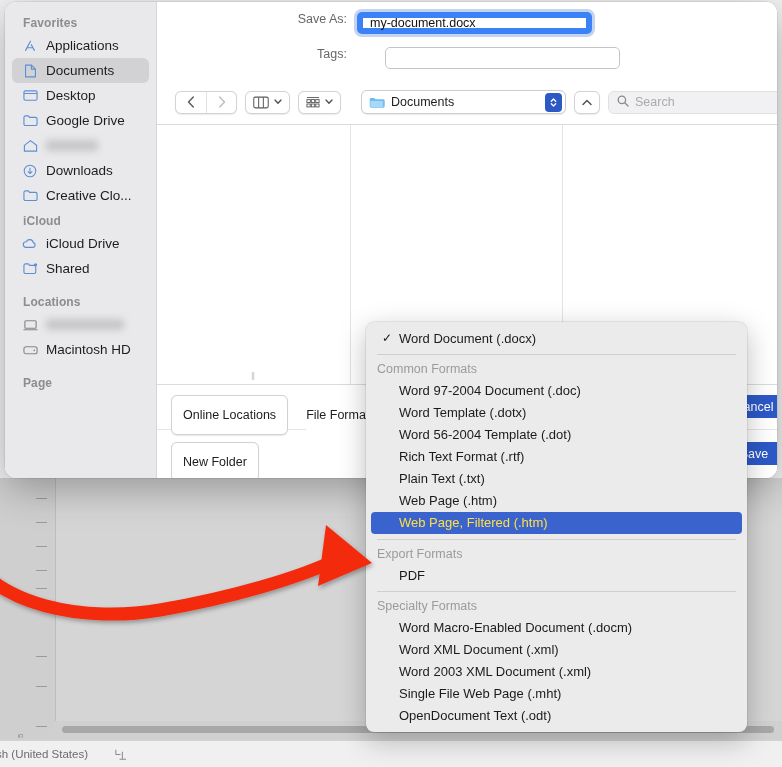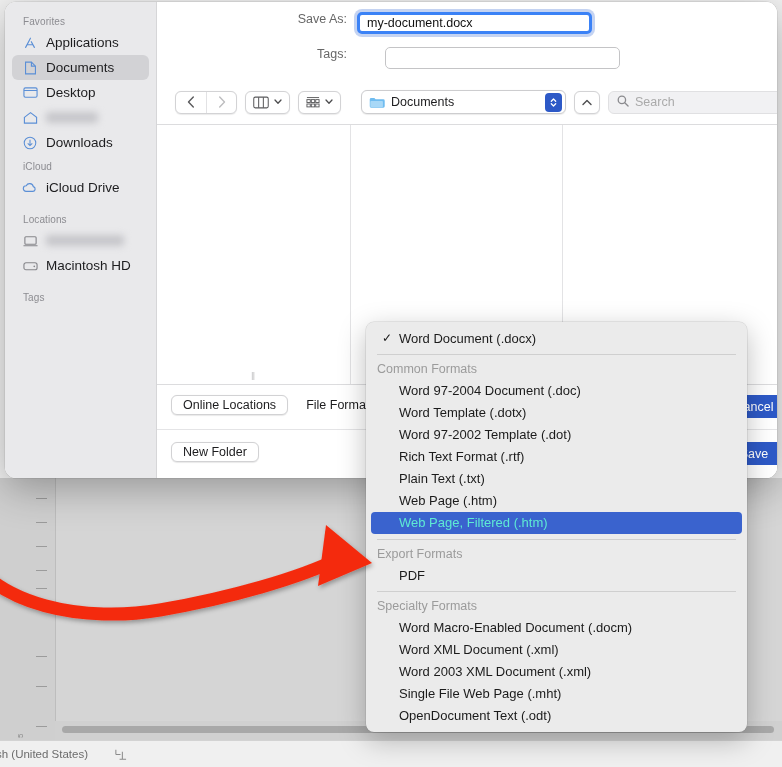--- a/index.html
+++ b/index.html
@@ -53,21 +53,21 @@
   }
 
   
   .sidebar {
     width: 152px; flex: 0 0 152px; height: 100%;
     background: #e9e9eb;
     padding-top: 14px;
     border-right: 0.5px solid #d6d6d8;
   }
   .sb-header {
-    font-size: 10px; color: #8c8c91; font-weight: 400;
+    font-size: 12px; color: #8c8c91; font-weight: 700;
     padding: 0 0 3px 18px; letter-spacing: 0.1px;
   }
   .sb-group { margin-bottom: 6px; }
   .sb-item {
     display: flex; align-items: center; gap: 8px;
     height: 25px; margin: 0 7px; padding-left: 10px;
     border-radius: 6px; font-size: 13.5px; color: #1d1d1f;
     cursor: default;
   }
   .sb-item.selected { background: #d2d2d5; }
@@ -88,21 +88,21 @@
   .save-as-row { left: 108px; top: 10px; }
   .tags-row { left: 108px; top: 45px; gap: 28px; }
   .tfield {
     width: 235px; height: 22px; border-radius: 5px;
     background: #fff; border: 1px solid #c4c4c6;
     font-size: 12.5px; color: #111; padding: 0 7px;
     display: flex; align-items: center;
     font-family: "Liberation Sans", sans-serif;
   }
   .tfield.focused {
-    border: 3px solid #3b82f6;
+    border: 6px solid #3b82f6;
     box-shadow: 0 0 0 3px rgba(100,140,220,0.38);
   }
 
   
   .navbar {
     height: 44px; flex: 0 0 44px; display: flex; align-items: center;
     padding: 0 14px 0 18px; gap: 8px; position: relative;
   }
   .seg {
     display: flex; height: 23px; border-radius: 6px; overflow: hidden;
@@ -155,21 +155,21 @@
   .col-resizer {
     position: absolute; bottom: 2px; left: 50%; transform: translateX(-50%);
     color: #c2c2c4; font-size: 10px; letter-spacing: 1px;
   }
 
   
   .bottombar { flex: 0 0 94px; border-top: 0.5px solid #dcdcde; position: relative; background: #fff; }
   .bb-row1 { position: absolute; left: 14px; top: 10px; display: flex; align-items: center; gap: 18px; }
   .bb-row2 { position: absolute; left: 14px; top: 57px; display: flex; align-items: center; }
   .btn {
-    height: 20px; padding: 0 11px; border-radius: 6px;
+    height: 40px; padding: 0 11px; border-radius: 6px;
     border: 0.5px solid #d2d2d4; background: #fff;
     box-shadow: 0 0.5px 1px rgba(0,0,0,0.09);
     font-size: 12.5px; color: #1d1d1f;
     display: flex; align-items: center; white-space: nowrap;
   }
   .bb-divider { position: absolute; left: 0; right: 0; top: 44px; height: 0.5px; background: #e4e4e6; }
   .btn-primary {
     position: absolute; height: 23px; border-radius: 6px;
     background: #2d59c7; color: #fff; font-size: 12.5px;
     display: flex; align-items: center; justify-content: center;
@@ -185,21 +185,21 @@
     padding: 5px 0 5px 0; overflow: hidden;
     backdrop-filter: blur(8px);
   }
   .menu-item {
     height: 22px; display: flex; align-items: center;
     font-size: 13px; color: #1b1b1b; padding-left: 11px;
     margin: 0 5px; border-radius: 4px; white-space: nowrap;
   }
   .menu-item .chk { width: 17px; flex: 0 0 17px; font-size: 12px; color: #1b1b1b; }
   .menu-item.indent { padding-left: 28px; }
-  .menu-item.selected { background: #3a63ce; color: #5eead4; }
+  .menu-item.selected { background: #3a63ce; color: #fde047; }
   .menu-header {
     height: 21px; display: flex; align-items: center;
     font-size: 12.5px; color: #9b9b9b; padding-left: 11px; margin-top: 2px;
   }
   .menu-sep { height: 0.5px; background: #cfcfcf; margin: 5px 11px 4px 11px; }
 
   
   .arrow-svg { position: absolute; left: 0; top: 470px; width: 400px; height: 190px; pointer-events: none; }
 </style>
 </head>
@@ -262,54 +262,79 @@
         <div class="sb-item">
           <span class="sb-ico">
             <svg width="15" height="13" viewBox="0 0 16 13" fill="none" stroke="#5b8fd6" stroke-width="1.2">
               <rect x="1" y="1.5" width="14" height="10" rx="1.6"></rect>
                 <path d="M1 4.4h14"></path>
             </svg>
           </span>
           <span class="sb-label">Desktop</span>
         </div>
 
+        <div class="sb-item">
+          <span class="sb-ico">
+            <svg width="15" height="13" viewBox="0 0 16 13" fill="none" stroke="#5b8fd6" stroke-width="1.2">
+              <path d="M1 3.2a1.6 1.6 0 011.6-1.6h3l1.4 1.6h6.4A1.6 1.6 0 0115 4.8v5.4a1.6 1.6 0 01-1.6 1.6H2.6A1.6 1.6 0 011 10.2z"></path>
+            </svg>
+          </span>
+          <span class="sb-label">Google Drive</span>
+        </div>
 
         <div class="sb-item">
           <span class="sb-ico">
             <svg width="15" height="14" viewBox="0 0 16 14" fill="none" stroke="#5b8fd6" stroke-width="1.2">
               <path d="M1.5 6.3L8 1.3l6.5 5v6.2h-13z"></path>
             </svg>
           </span>
           <span class="blurred"></span>
         </div>
 
         <div class="sb-item">
           <span class="sb-ico">
             <svg width="14" height="14" viewBox="0 0 16 16" fill="none" stroke="#5b8fd6" stroke-width="1.2">
               <circle cx="8" cy="8" r="6.6"></circle>
                 <path d="M8 4.4v6.4M5.4 8.3L8 10.9l2.6-2.6"></path>
             </svg>
           </span>
           <span class="sb-label">Downloads</span>
         </div>
 
+        <div class="sb-item">
+          <span class="sb-ico">
+            <svg width="15" height="13" viewBox="0 0 16 13" fill="none" stroke="#5b8fd6" stroke-width="1.2">
+              <path d="M1 3.2a1.6 1.6 0 011.6-1.6h3l1.4 1.6h6.4A1.6 1.6 0 0115 4.8v5.4a1.6 1.6 0 01-1.6 1.6H2.6A1.6 1.6 0 011 10.2z"></path>
+            </svg>
+          </span>
+          <span class="sb-label">Creative Clo...</span>
+        </div>
       </div>
 
       <div class="sb-group" style="">
         <div class="sb-header">iCloud</div>
 
         <div class="sb-item">
           <span class="sb-ico">
             <svg width="16" height="12" viewBox="0 0 17 12" fill="none" stroke="#5b8fd6" stroke-width="1.2">
               <path d="M4.3 9.6a3 3 0 01.2-6 4 4 0 017.5.9 2.6 2.6 0 01-.3 5.1z"></path>
             </svg>
           </span>
           <span class="sb-label">iCloud Drive</span>
         </div>
 
+        <div class="sb-item">
+          <span class="sb-ico">
+            <svg width="15" height="13" viewBox="0 0 16 13" fill="none" stroke="#5b8fd6" stroke-width="1.2">
+              <path d="M1 3.2a1.6 1.6 0 011.6-1.6h3l1.4 1.6h5A1.6 1.6 0 0113.6 4.8v5.4a1.6 1.6 0 01-1.6 1.6H2.6A1.6 1.6 0 011 10.2z"></path>
+              <circle cx="13.4" cy="2.6" r="1.7" fill="#5b8fd6" stroke="none"></circle>
+            </svg>
+          </span>
+          <span class="sb-label">Shared</span>
+        </div>
       </div>
 
       <div class="sb-group" style="margin-top:14px;">
         <div class="sb-header">Locations</div>
 
         <div class="sb-item">
           <span class="sb-ico">
             <svg width="15" height="12" viewBox="0 0 16 12" fill="none" stroke="#86868b" stroke-width="1.2">
               <rect x="2" y="1.5" width="12" height="8" rx="1"></rect>
                 <path d="M0.5 11h15"></path>
@@ -323,21 +348,21 @@
             <svg width="15" height="12" viewBox="0 0 16 12" fill="none" stroke="#86868b" stroke-width="1.2">
               <rect x="1" y="2.5" width="14" height="7.5" rx="2.2"></rect>
                 <circle cx="12" cy="6.3" r="0.9" fill="#86868b" stroke="none"></circle>
             </svg>
           </span>
           <span class="sb-label">Macintosh HD</span>
         </div>
       </div>
 
       <div class="sb-group" style="margin-top:14px;">
-        <div class="sb-header">Tags</div>
+        <div class="sb-header">Page</div>
       </div>
     </div>
 
     <div class="main">
 
       <div class="topbar">
         <div class="field-row save-as-row">
           <span class="field-label">Save As:</span>
           <div class="tfield focused">my-document.docx</div>
         </div>
@@ -444,21 +469,21 @@
     <div class="menu-item">
       <span class="chk">✓</span>
       <span>Word Document (.docx)</span>
     </div>
 
     <div class="menu-sep"></div>
 
     <div class="menu-header">Common Formats</div>
     <div class="menu-item indent">Word 97-2004 Document (.doc)</div>
     <div class="menu-item indent">Word Template (.dotx)</div>
-    <div class="menu-item indent">Word 97-2002 Template (.dot)</div>
+    <div class="menu-item indent">Word 56-2004 Template (.dot)</div>
     <div class="menu-item indent">Rich Text Format (.rtf)</div>
     <div class="menu-item indent">Plain Text (.txt)</div>
     <div class="menu-item indent">Web Page (.htm)</div>
     <div class="menu-item indent selected">Web Page, Filtered (.htm)</div>
 
     <div class="menu-sep"></div>
 
     <div class="menu-header">Export Formats</div>
     <div class="menu-item indent">PDF</div>
 

